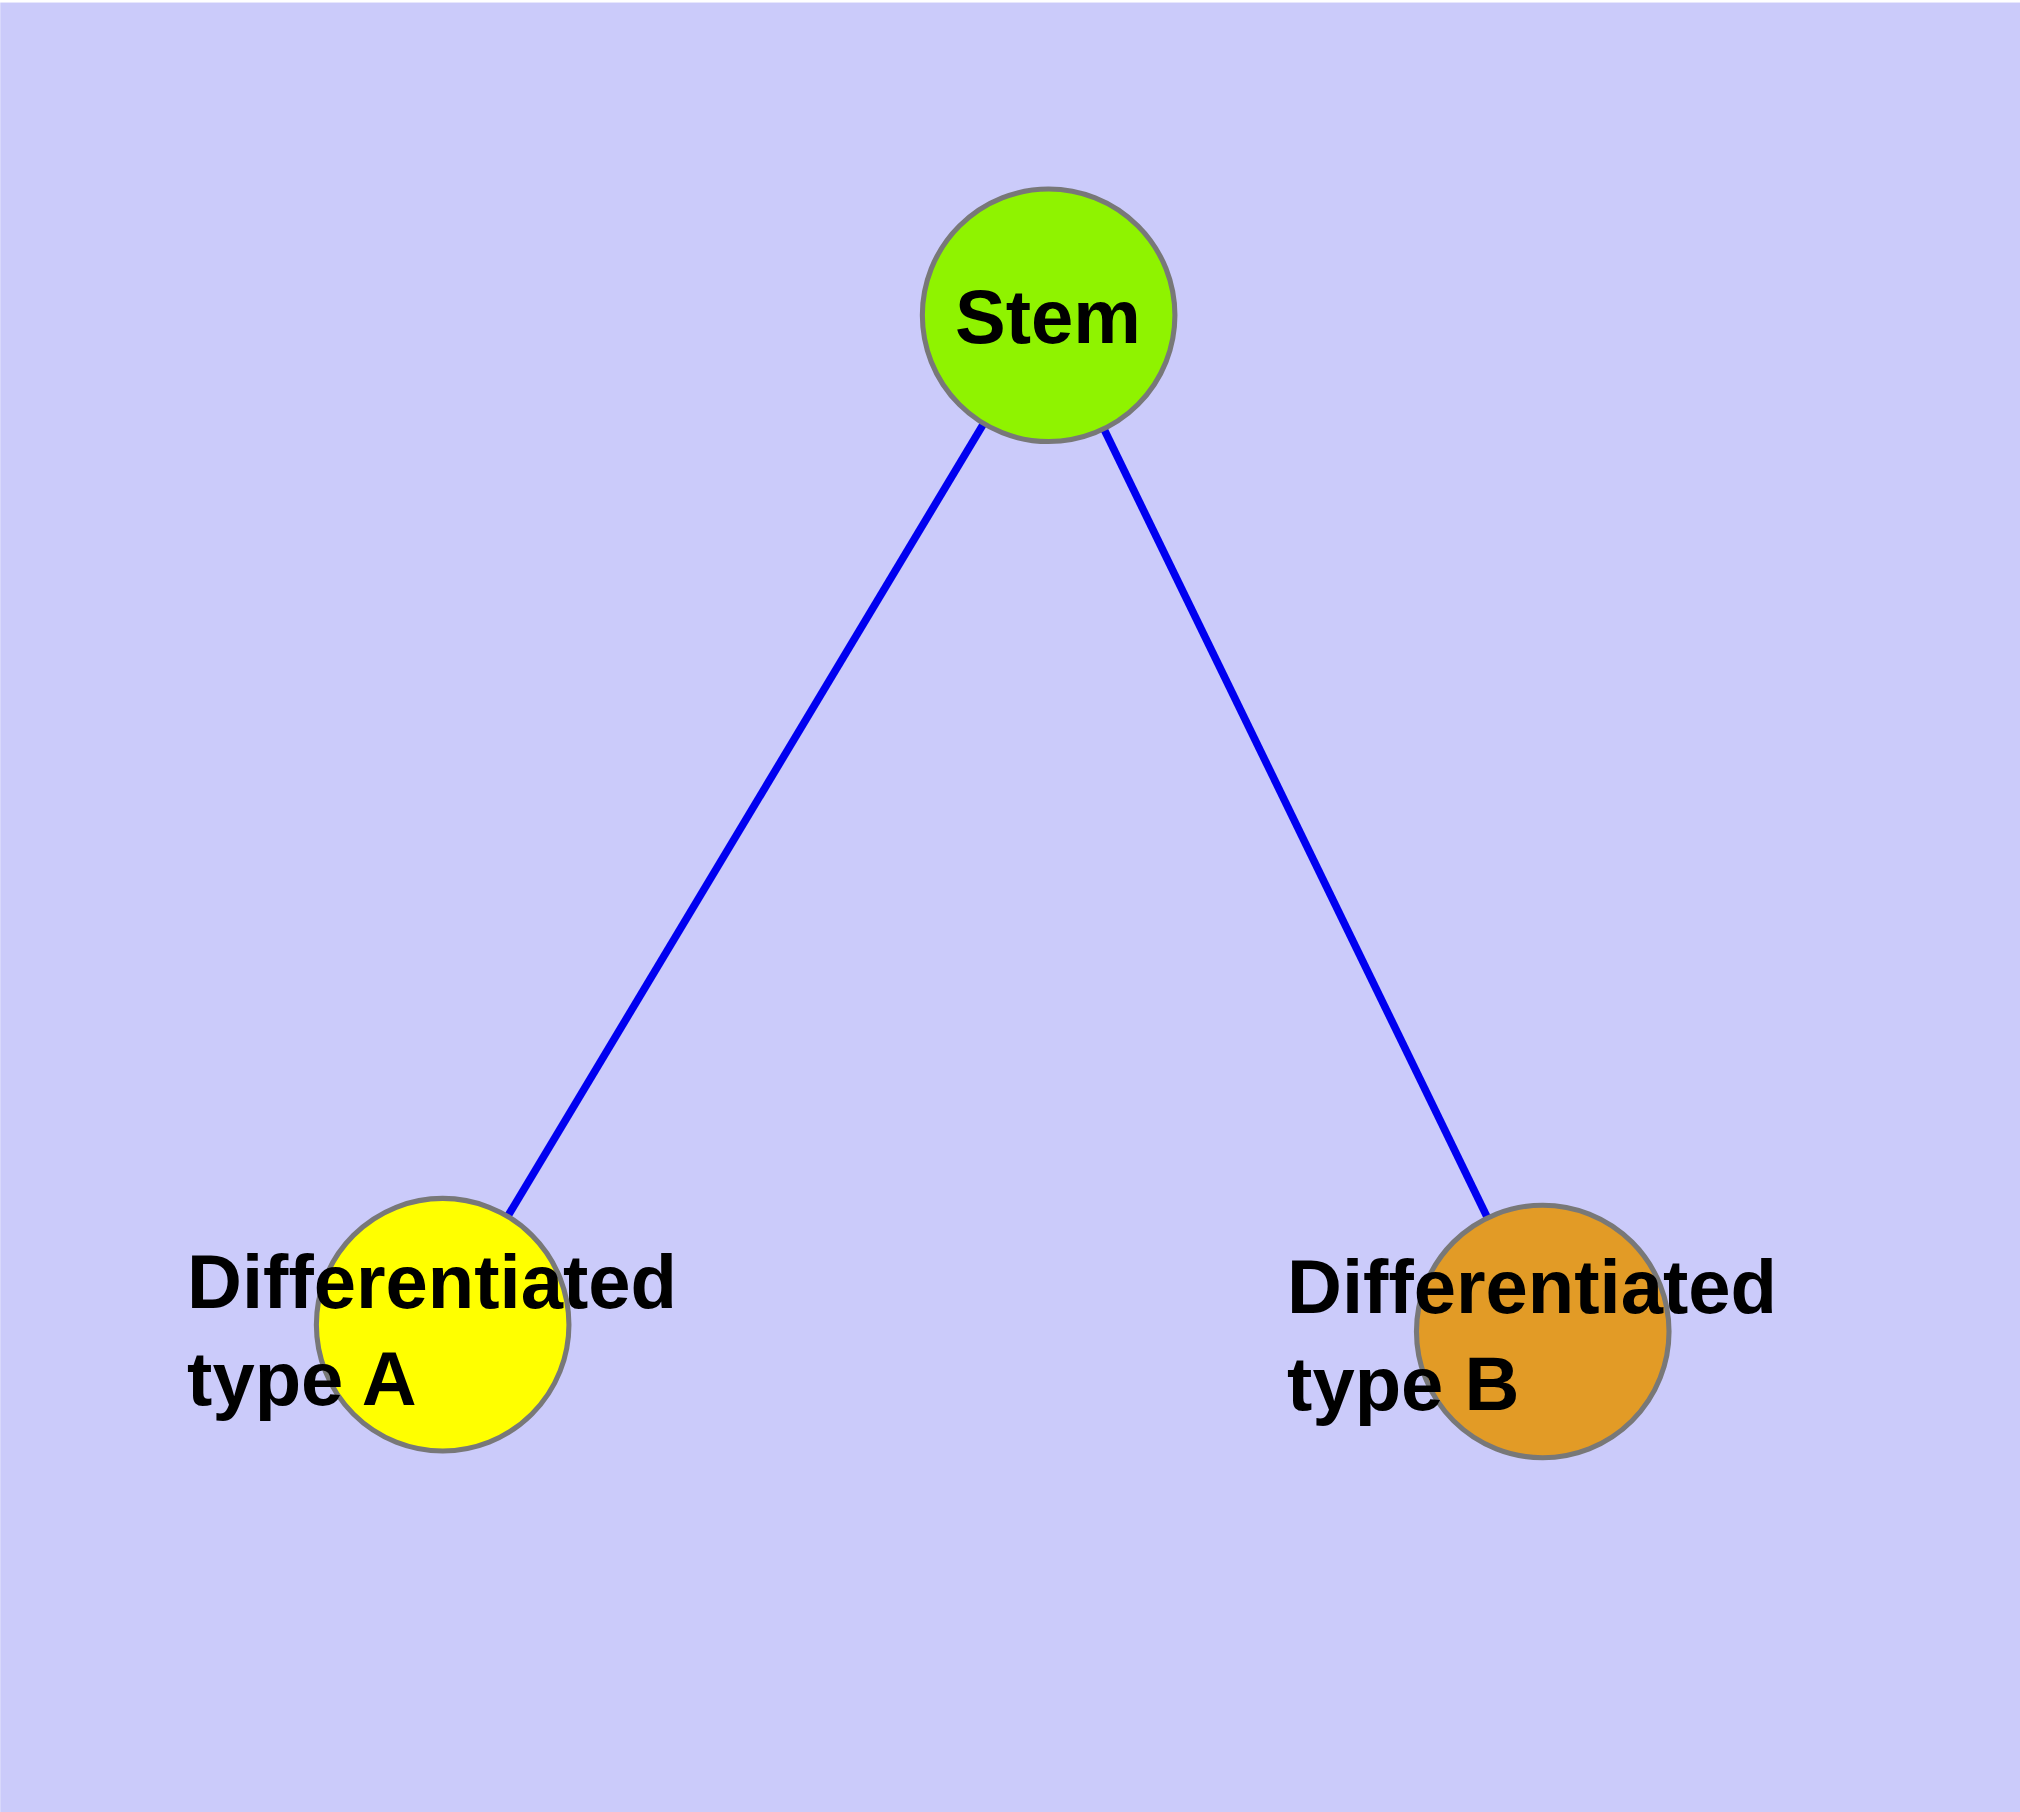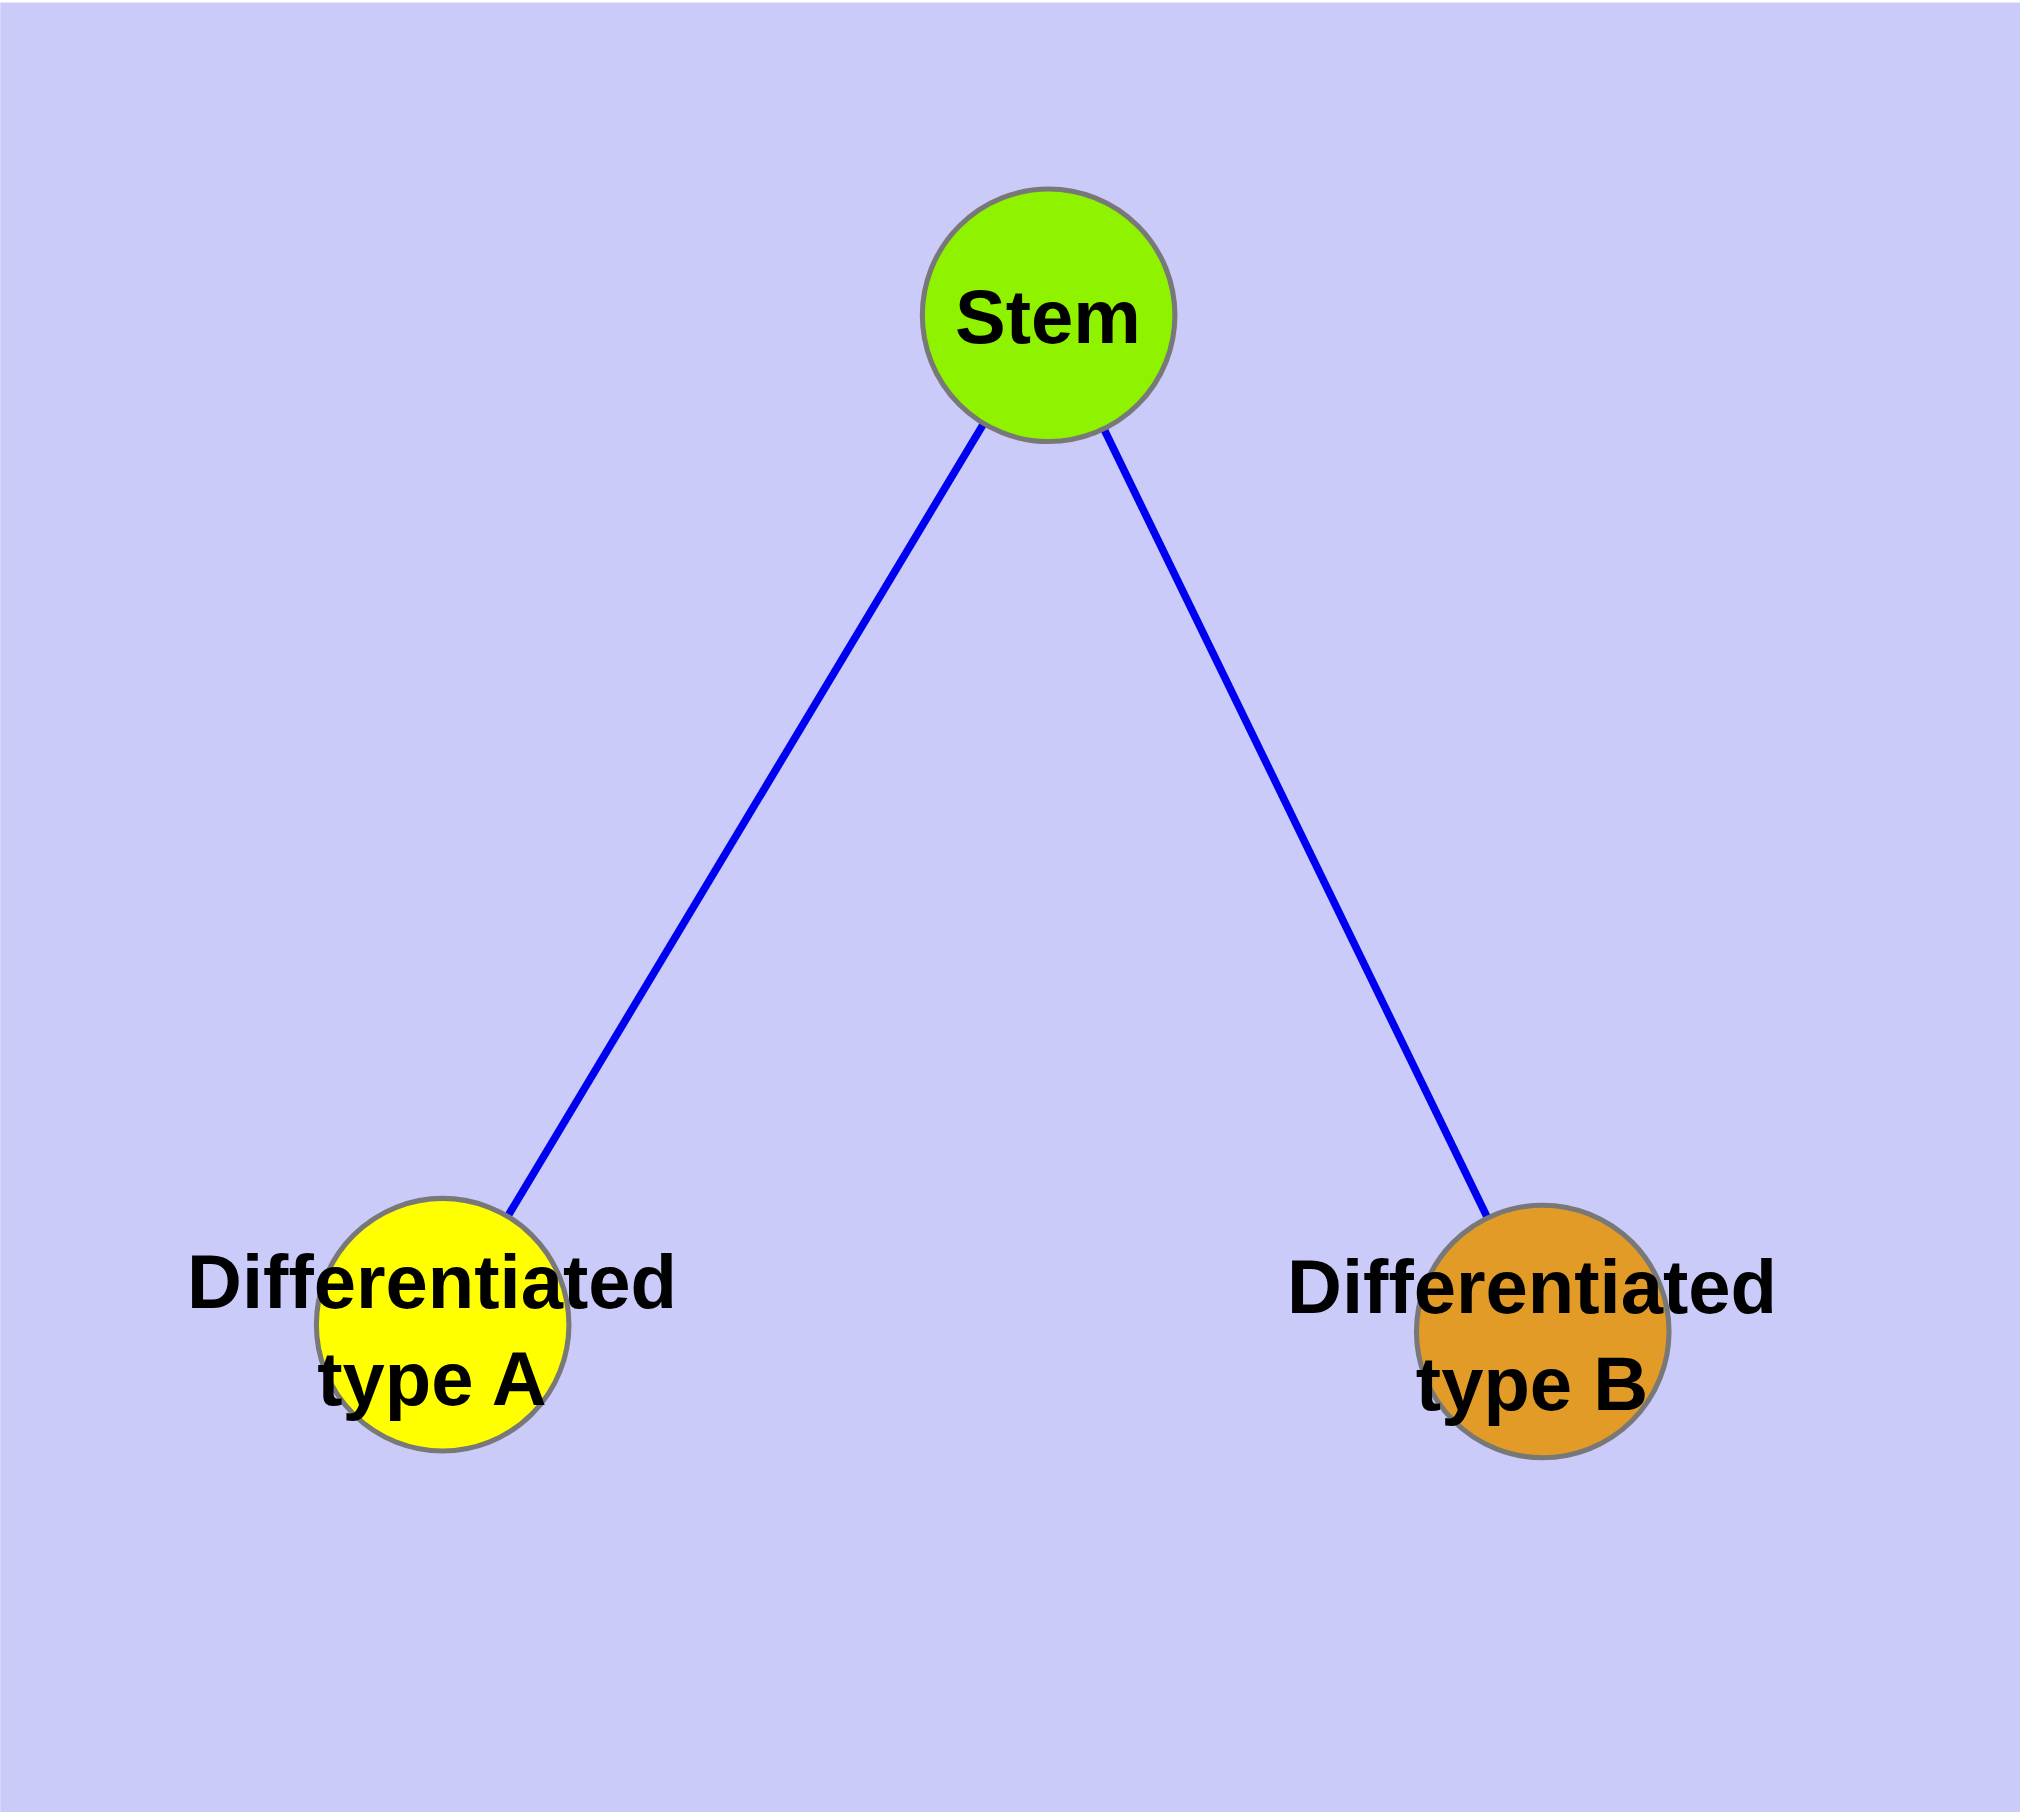--- a/index.html
+++ b/index.html
@@ -23,21 +23,21 @@
     top: 0;
     display: block;
   }
   .node-label {
     position: absolute;
     transform: translate(-50%, -50%);
     font-size: 76px;
     font-weight: bold;
     line-height: 1.27;
     color: #000000;
-    text-align: center;
+    text-align: left;
     white-space: pre-line;
     letter-spacing: 0px;
     pointer-events: none;
   }
   .label-stem   { left: 1048px; top: 317px; }
   .label-type-a { left: 432px;  top: 1331px; }
   .label-type-b { left: 1532px; top: 1336px; }
 </style>
 </head>
 <body>

